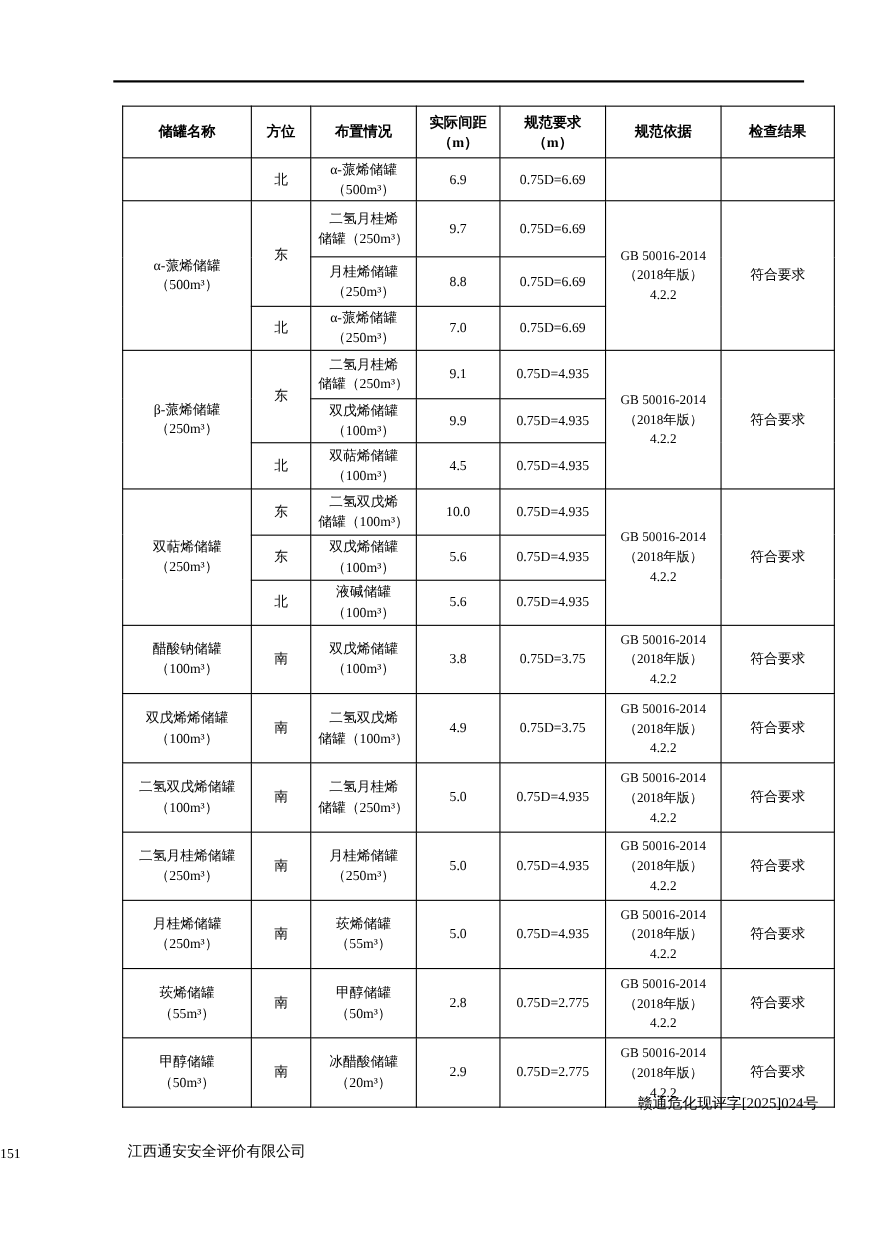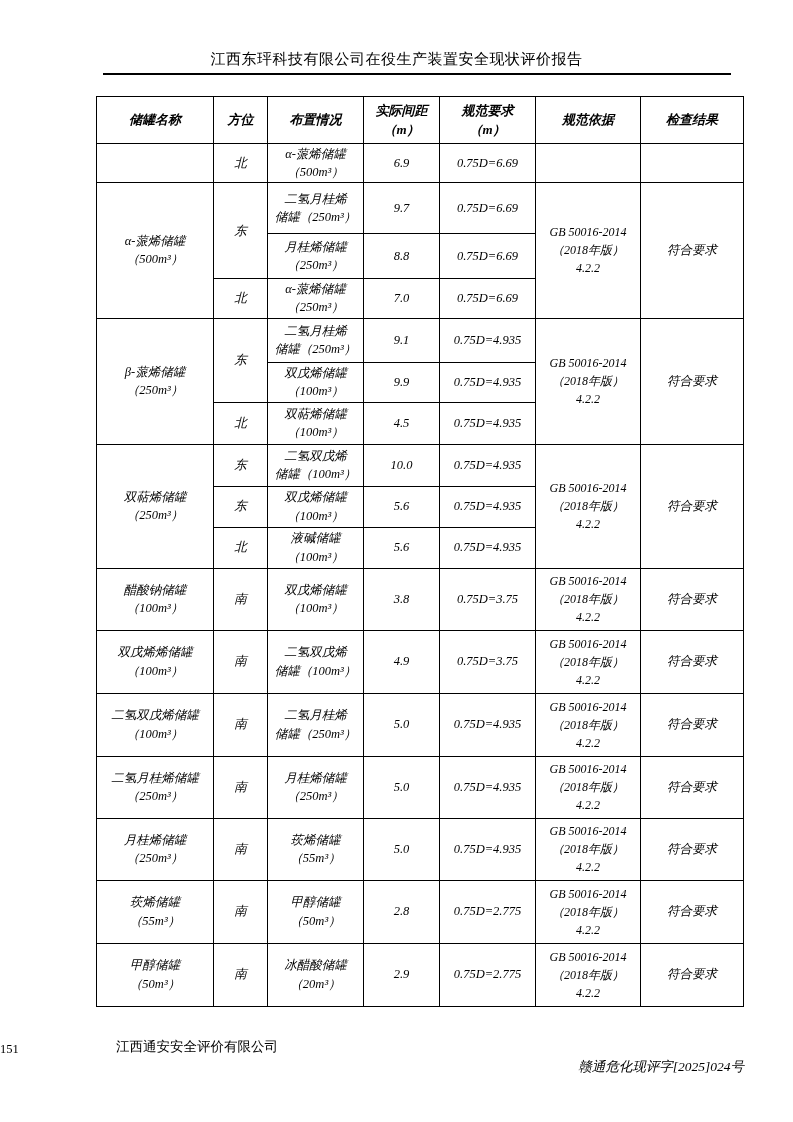--- a/index.html
+++ b/index.html
@@ -26,26 +26,25 @@
   .title-rule {
     position: absolute;
     top: 73px;
     left: 103px;
     width: 628px;
     border-top: 2px solid #000000;
   }
   table.spacing-table {
     position: absolute;
     top: 96px;
-    left: 96px;
+    left: 111px;
     width: 647px;
     border-collapse: collapse;
     table-layout: fixed;
     border: 1.5px solid #000000;
-    font-style: italic;
   }
   .spacing-table th, .spacing-table td {
     border: 1px solid #000000;
     text-align: center;
     vertical-align: middle;
     white-space: pre-line;
     padding: 1px 2px;
     font-size: 12.5px;
     line-height: 1.45;
     overflow: hidden;
@@ -69,32 +68,30 @@
   .footer-page {
     position: absolute;
     top: 1042px;
     left: 0;
     width: 100%;
     text-align: left;
     font-size: 12.5px;
   }
   .footer-right {
     position: absolute;
-    top: 1058px;
+    top: 994px;
     right: 49px;
     font-size: 13.5px;
-    font-style: italic;
   }
 </style>
 </head>
 <body>
 
 <div class="page">
 
-  <div class="doc-title">江西东玶科技有限公司在役生产装置安全现状评价报告</div>
   <div class="title-rule"></div>
 
   <table class="spacing-table">
     <colgroup>
       <col style="width:117px">
         <col style="width:54px">
         <col style="width:96px">
       <col style="width:76px">
         <col style="width:96px">
         <col style="width:105px">

